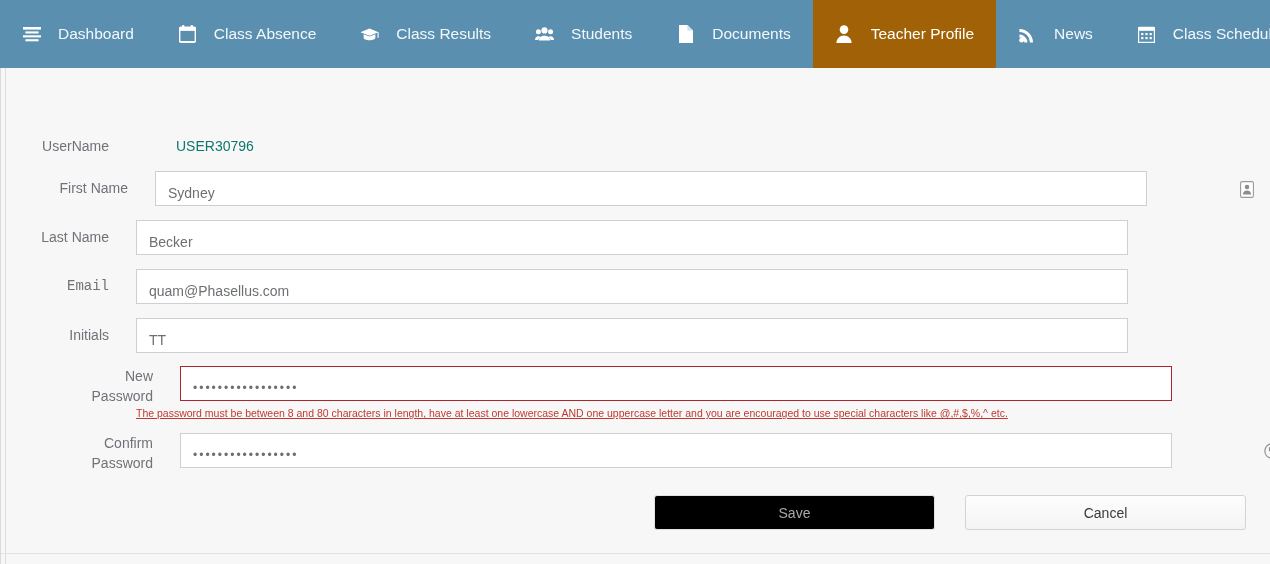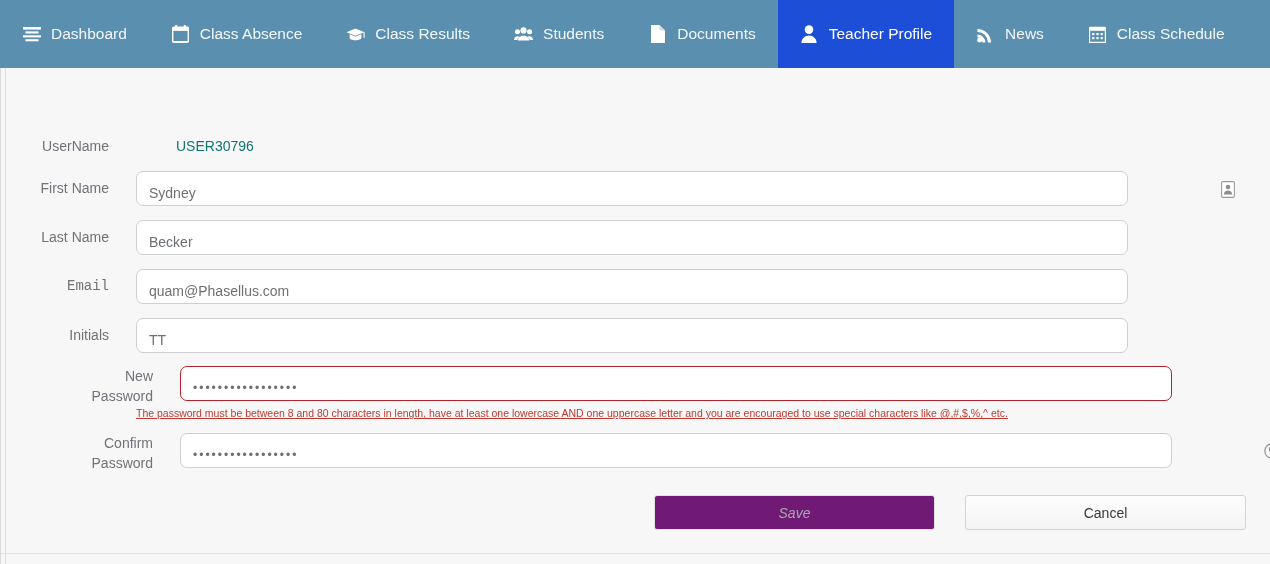--- a/index.html
+++ b/index.html
@@ -27,31 +27,31 @@
     width: 1270px;
     height: 68px;
     background: #5b8fb0;
     display: flex;
     align-items: stretch;
     box-sizing: border-box;
   }
   .nav-item {
     display: flex;
     align-items: center;
-    gap: 10px;
+    gap: 17px;
     padding: 0 22px;
     color: #f3f8fb;
     font-size: 15.5px;
     height: 68px;
     box-sizing: border-box;
     cursor: pointer;
     white-space: nowrap;
   }
   .nav-item.active {
-    background: #1d4ed8;
+    background: #a16207;
     color: #ffffff;
   }
   .nav-spacer { flex: 1 1 auto; }
   .nav-icon {
     display: inline-flex;
     align-items: center;
     justify-content: center;
     width: 19px;
     height: 19px;
     flex: 0 0 auto;
@@ -118,21 +118,21 @@
     width: 992px;
     height: 35px;
     box-sizing: border-box;
     border: 1px solid #cfcfd2;
     background: #ffffff;
     color: #6d7073;
     font-size: 14px;
     font-family: "Liberation Sans", sans-serif;
     padding: 8px 34px 0 12px;
     outline: none;
-    border-radius: 7px;
+    border-radius: 0;
   }
   .input.error { border: 1.5px solid #b0232a; }
   .input.pw {
     letter-spacing: 2px;
     font-size: 12px;
     color: #6d7073;
   }
   .in-icon {
     position: absolute;
     right: 9px;
@@ -180,24 +180,23 @@
     border: 1px solid #d3d3d6;
     border-radius: 3px;
     background: linear-gradient(#fdfdfd, #f4f4f5);
     font-size: 14px;
     font-family: "Liberation Sans", sans-serif;
     color: #3a3a3c;
     cursor: pointer;
   }
   .btn.disabled {
     color: #a7a9ac;
-    background: #701a75;
+    background: #000000;
     border-color: #e2e2e4;
     cursor: default;
-    font-style: italic;
   }
 </style>
 </head>
 <body>
 
 <div class="page">
 
   <div class="navbar">
 
     <div class="nav-item">
@@ -312,21 +311,21 @@
     <div class="form">
 
       <div class="row" style="top:68px;gap:40px;">
         <div class="label">UserName</div>
         <div class="field-wrap">
           <div class="static-value">USER30796</div>
         </div>
       </div>
 
       <div class="row" style="top:103px;">
-        <div class="label" style="line-height:35px;">First Name</div>
+        <div class="label" style="line-height:35px;padding-left:19px;">First Name</div>
         <div class="field-wrap">
           <input class="input" type="text" value="Sydney" style="">
           <span class="in-icon">
             <svg width="14" height="17" viewBox="0 0 14 17">
                 <rect x="0.6" y="0.6" width="12.8" height="15.8" rx="1.4" fill="#fff" stroke="#9a9a9d" stroke-width="1.1"></rect>
                 <circle cx="7" cy="6" r="2.3" fill="#8d8d90"></circle>
                 <path d="M2.9 13.4 c0-2.3 1.8-3.8 4.1-3.8 s4.1 1.5 4.1 3.8 z" fill="#8d8d90"></path>
               </svg>
           </span>
         </div>

